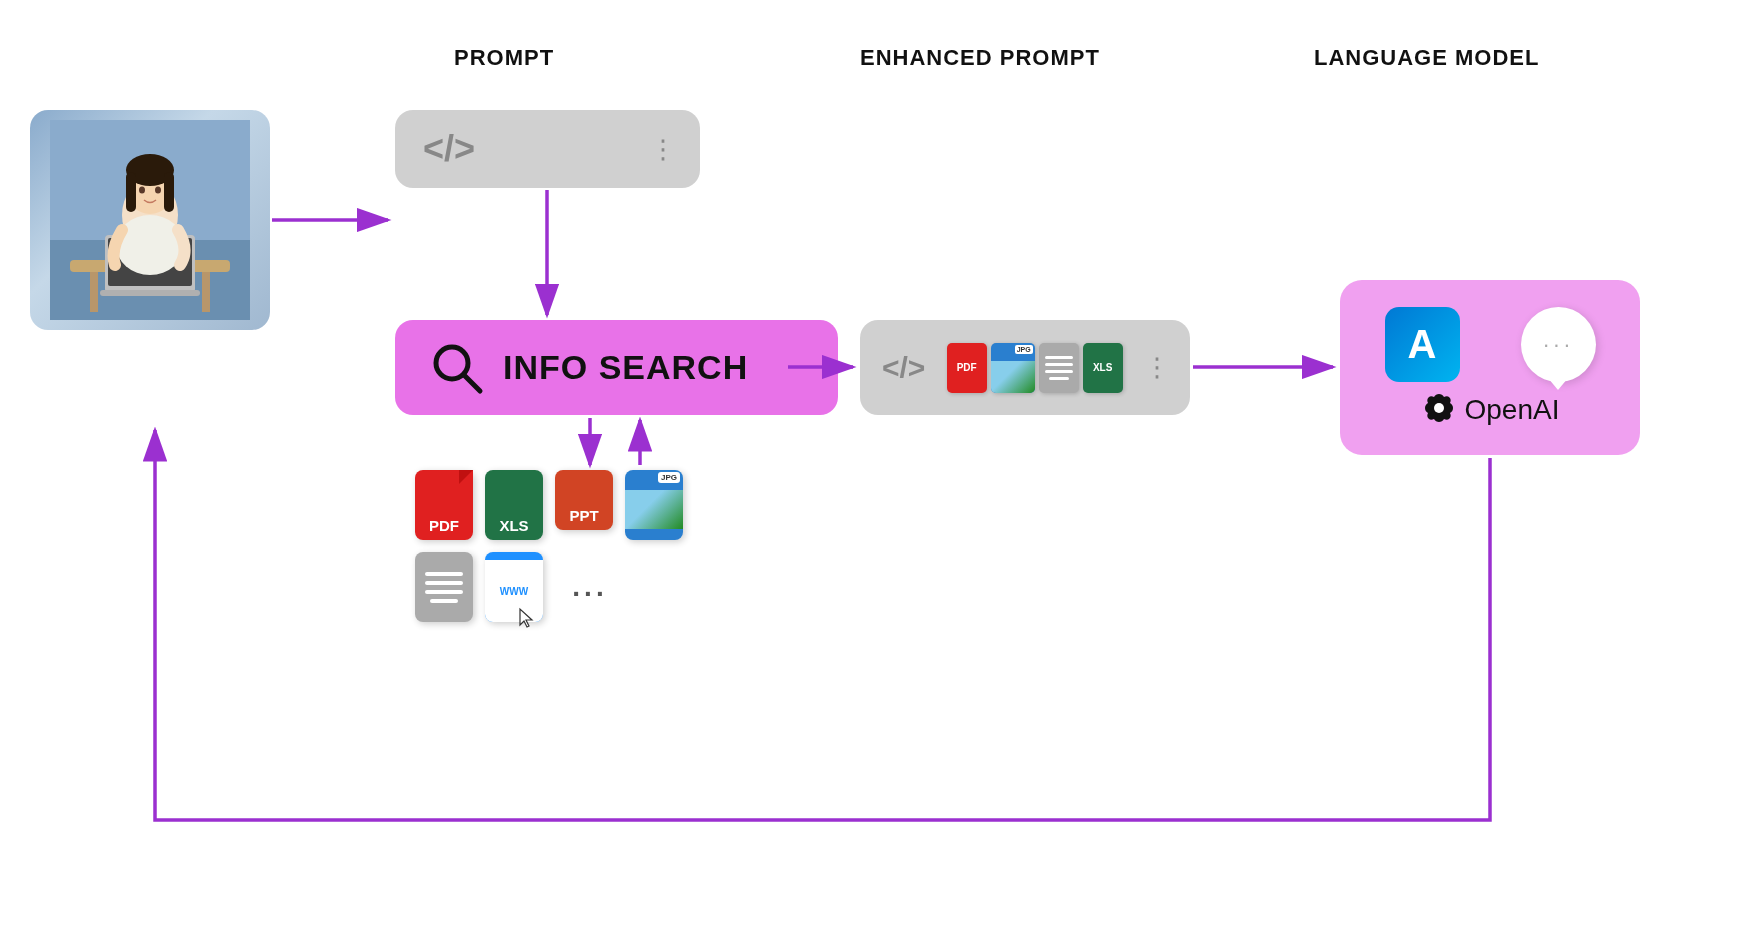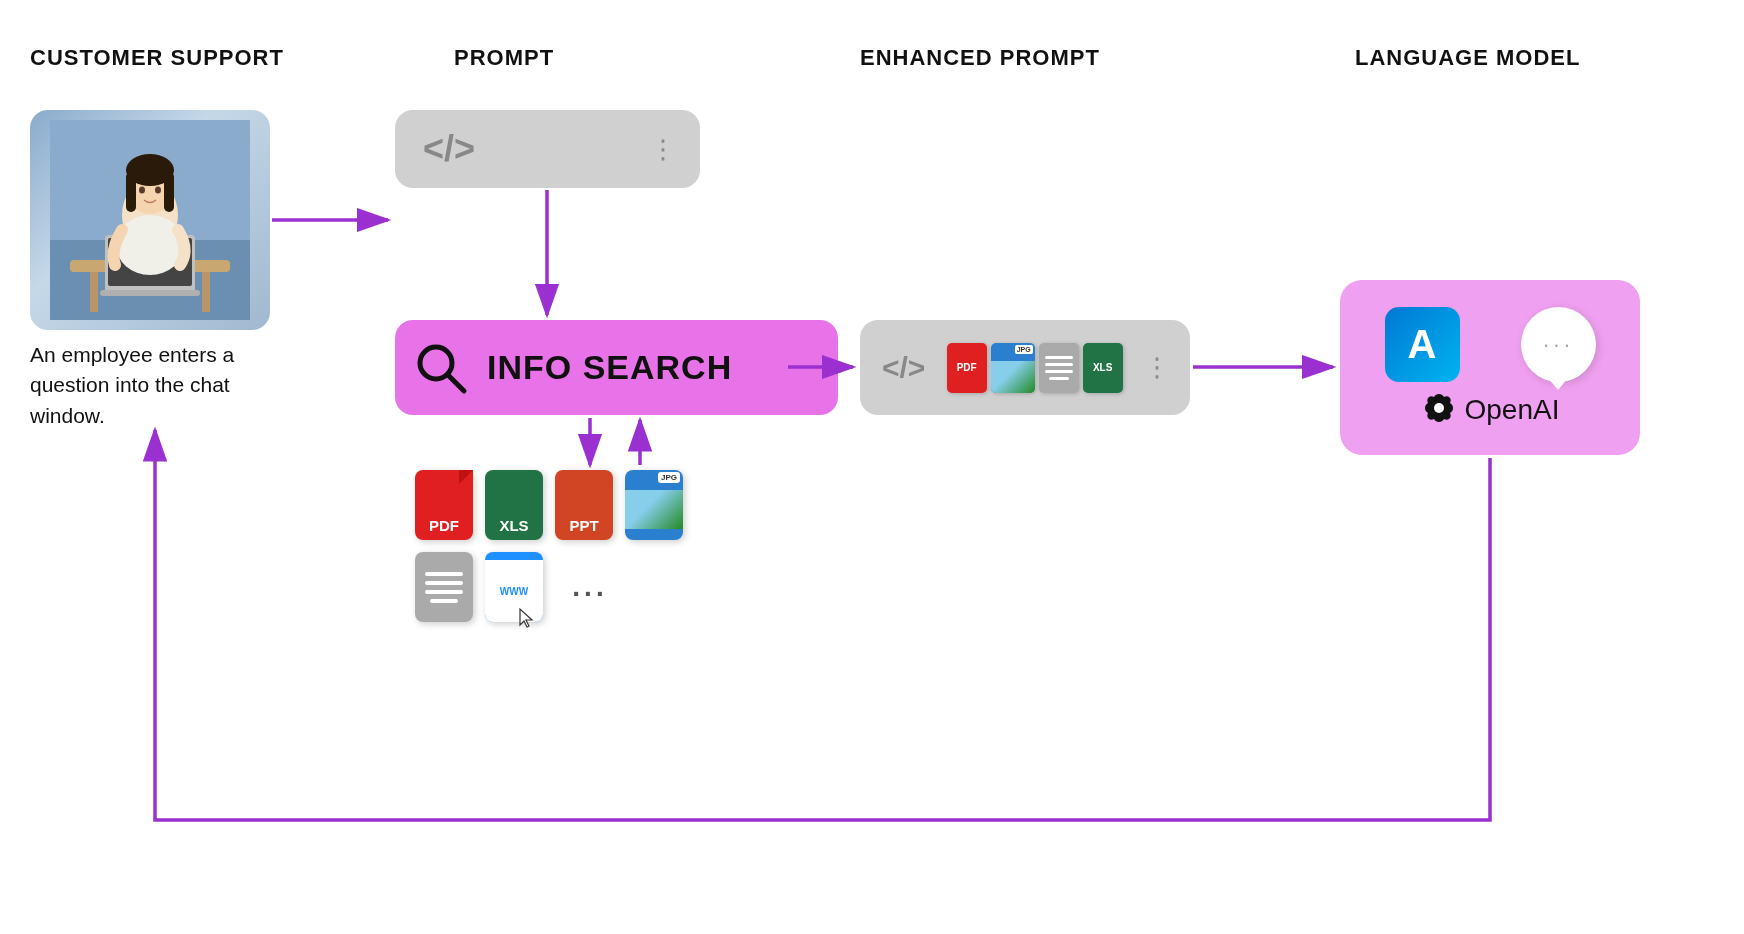--- a/index.html
+++ b/index.html
@@ -92,21 +92,21 @@
       position: absolute;
       top: 320px;
       left: 395px;
       width: 443px;
       height: 95px;
       background: #e872e8;
       border-radius: 18px;
       display: flex;
       align-items: center;
       justify-content: flex-start;
-      padding: 0 16px;
+      padding: 0 32px;
       gap: 16px;
     }
     .search-icon-circle {
       width: 60px;
       height: 60px;
       display: flex;
       align-items: center;
       justify-content: center;
     }
     .info-search-label {
@@ -182,24 +182,23 @@
       font-size: 26px;
       font-weight: 700;
       color: #111;
     }
   </style>
 </head>
 <body>
 
 <div class="diagram-container">
 
-  <div class="col-label" style="left:30px;">CUSTOMER SUPPORT</div>
   <div class="col-label" style="left:454px;">PROMPT</div>
   <div class="col-label" style="left:860px;">ENHANCED PROMPT</div>
-  <div class="col-label" style="left:1355px;text-align:center;">LANGUAGE MODEL</div>
+  <div class="col-label" style="left:1314px;text-align:center;">LANGUAGE MODEL</div>
 
   <div class="customer-photo">
     <div class="customer-photo-inner">
 
       <svg class="person-svg" viewBox="0 0 200 200">
 
         <rect width="200" height="200" fill="#8aabcc"></rect>
         <rect x="0" y="120" width="200" height="80" fill="#6a8fb0"></rect>
 
         <rect x="20" y="140" width="160" height="12" rx="4" fill="#c8a870"></rect>
@@ -223,21 +222,20 @@
         <ellipse cx="92" cy="70" rx="3" ry="3.5" fill="#5a3a2a"></ellipse>
         <ellipse cx="108" cy="70" rx="3" ry="3.5" fill="#5a3a2a"></ellipse>
         <path d="M94 80 Q100 85 106 80" stroke="#c47a60" stroke-width="1.5" fill="none"></path>
 
         <path d="M72 110 Q60 130 65 145" stroke="#f5d5b0" stroke-width="12" fill="none" stroke-linecap="round"></path>
         <path d="M128 110 Q140 130 130 145" stroke="#f5e0c8" stroke-width="12" fill="none" stroke-linecap="round"></path>
       </svg>
     </div>
   </div>
 
-  <div class="customer-caption">An employee enters a question into the chat window.</div>
 
   <div class="prompt-box">
     <span class="code-tag">&lt;/&gt;</span>
     <span class="dots-menu">⋮</span>
   </div>
 
   <div class="info-search-box">
     <div class="search-icon-circle">
       <svg width="58" height="58" viewBox="0 0 58 58">
         <circle cx="24" cy="24" r="16" stroke="#111" stroke-width="5" fill="none"></circle>
@@ -302,21 +300,21 @@
 
     <div style="width:58px;height:70px;background:#e02020;border-radius:8px;display:flex;flex-direction:column;align-items:center;justify-content:flex-end;padding-bottom:6px;box-shadow:2px 2px 7px rgba(0,0,0,0.2);position:relative;">
       <div style="position:absolute;top:0;right:0;width:0;height:0;border-left:14px solid #c01010;border-bottom:14px solid #e02020;"></div>
       <span style="font-size:15px;font-weight:900;color:#fff;">PDF</span>
     </div>
 
     <div style="width:58px;height:70px;background:#217346;border-radius:8px;display:flex;flex-direction:column;align-items:center;justify-content:flex-end;padding-bottom:6px;box-shadow:2px 2px 7px rgba(0,0,0,0.2);">
       <span style="font-size:15px;font-weight:900;color:#fff;">XLS</span>
     </div>
 
-    <div style="width:58px;height:70px;background:#d14424;border-radius:8px;display:flex;flex-direction:column;align-items:center;justify-content:flex-end;padding-bottom:6px;box-shadow:2px 2px 7px rgba(0,0,0,0.2);">
+    <div style="width:58px;height:60px;background:#d14424;border-radius:8px;display:flex;flex-direction:column;align-items:center;justify-content:flex-end;padding-bottom:6px;box-shadow:2px 2px 7px rgba(0,0,0,0.2);">
       <span style="font-size:15px;font-weight:900;color:#fff;">PPT</span>
     </div>
 
     <div style="width:58px;height:70px;background:#2a7fcf;border-radius:8px;overflow:hidden;box-shadow:2px 2px 7px rgba(0,0,0,0.2);position:relative;">
       <div style="position:absolute;top:2px;right:3px;background:#fff;color:#333;font-size:8px;font-weight:900;border-radius:3px;padding:1px 3px;z-index:2;">JPG</div>
       <div style="width:100%;height:55%;background:linear-gradient(135deg,#87CEEB 40%,#228B22 100%);margin-top:20px;"></div>
     </div>
 
     <div style="width:58px;height:70px;background:#aaa;border-radius:8px;display:flex;flex-direction:column;align-items:center;justify-content:center;gap:5px;box-shadow:2px 2px 7px rgba(0,0,0,0.2);">
       <div style="width:38px;height:4px;background:#fff;border-radius:2px;"></div>

